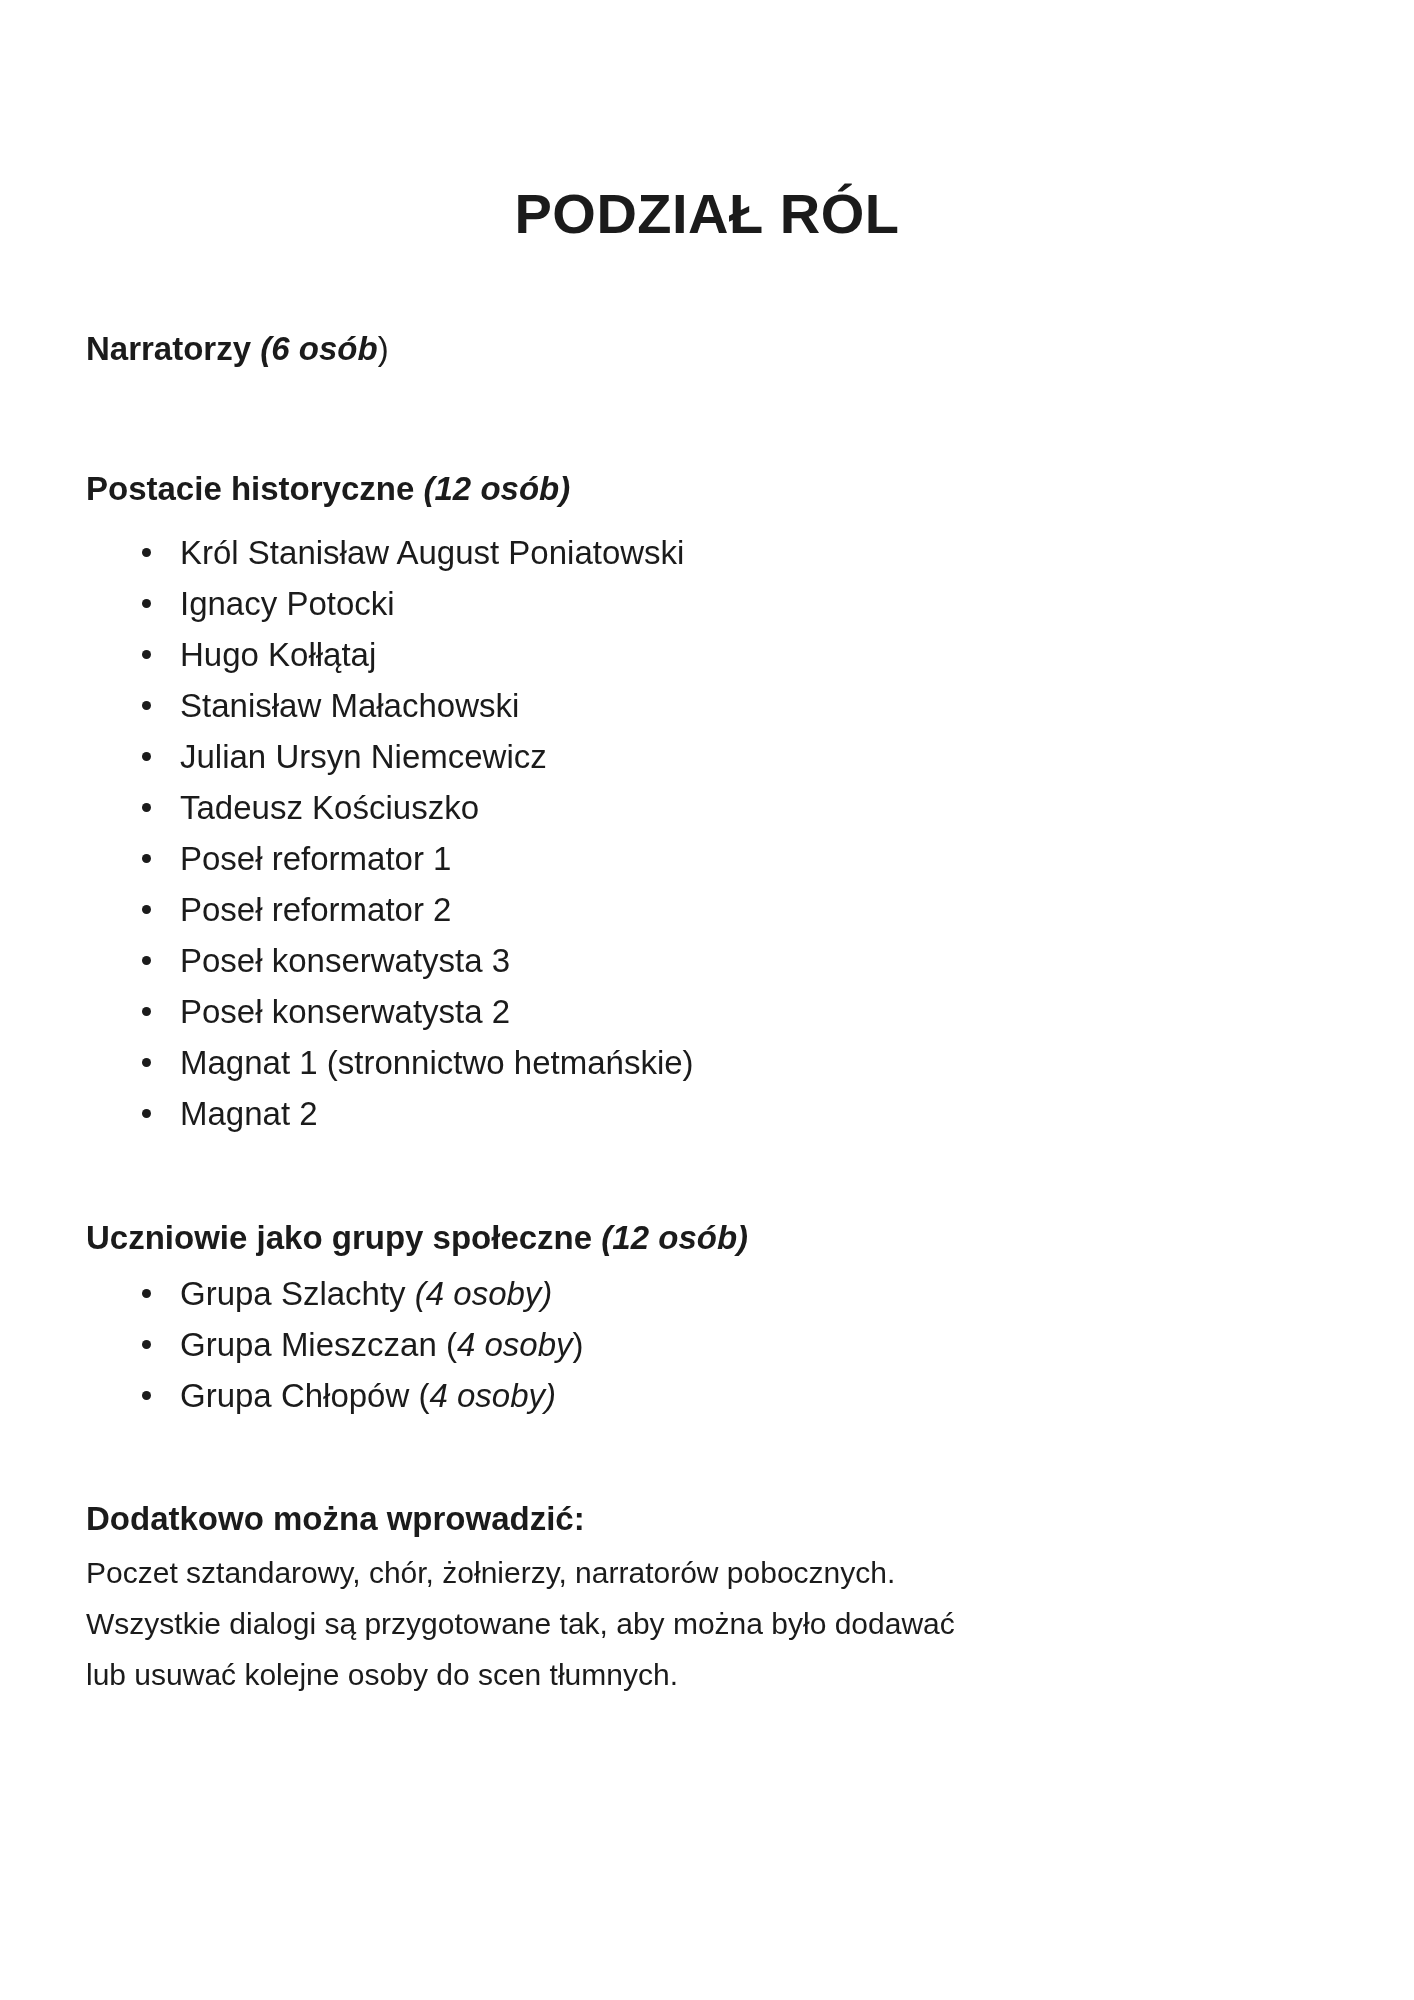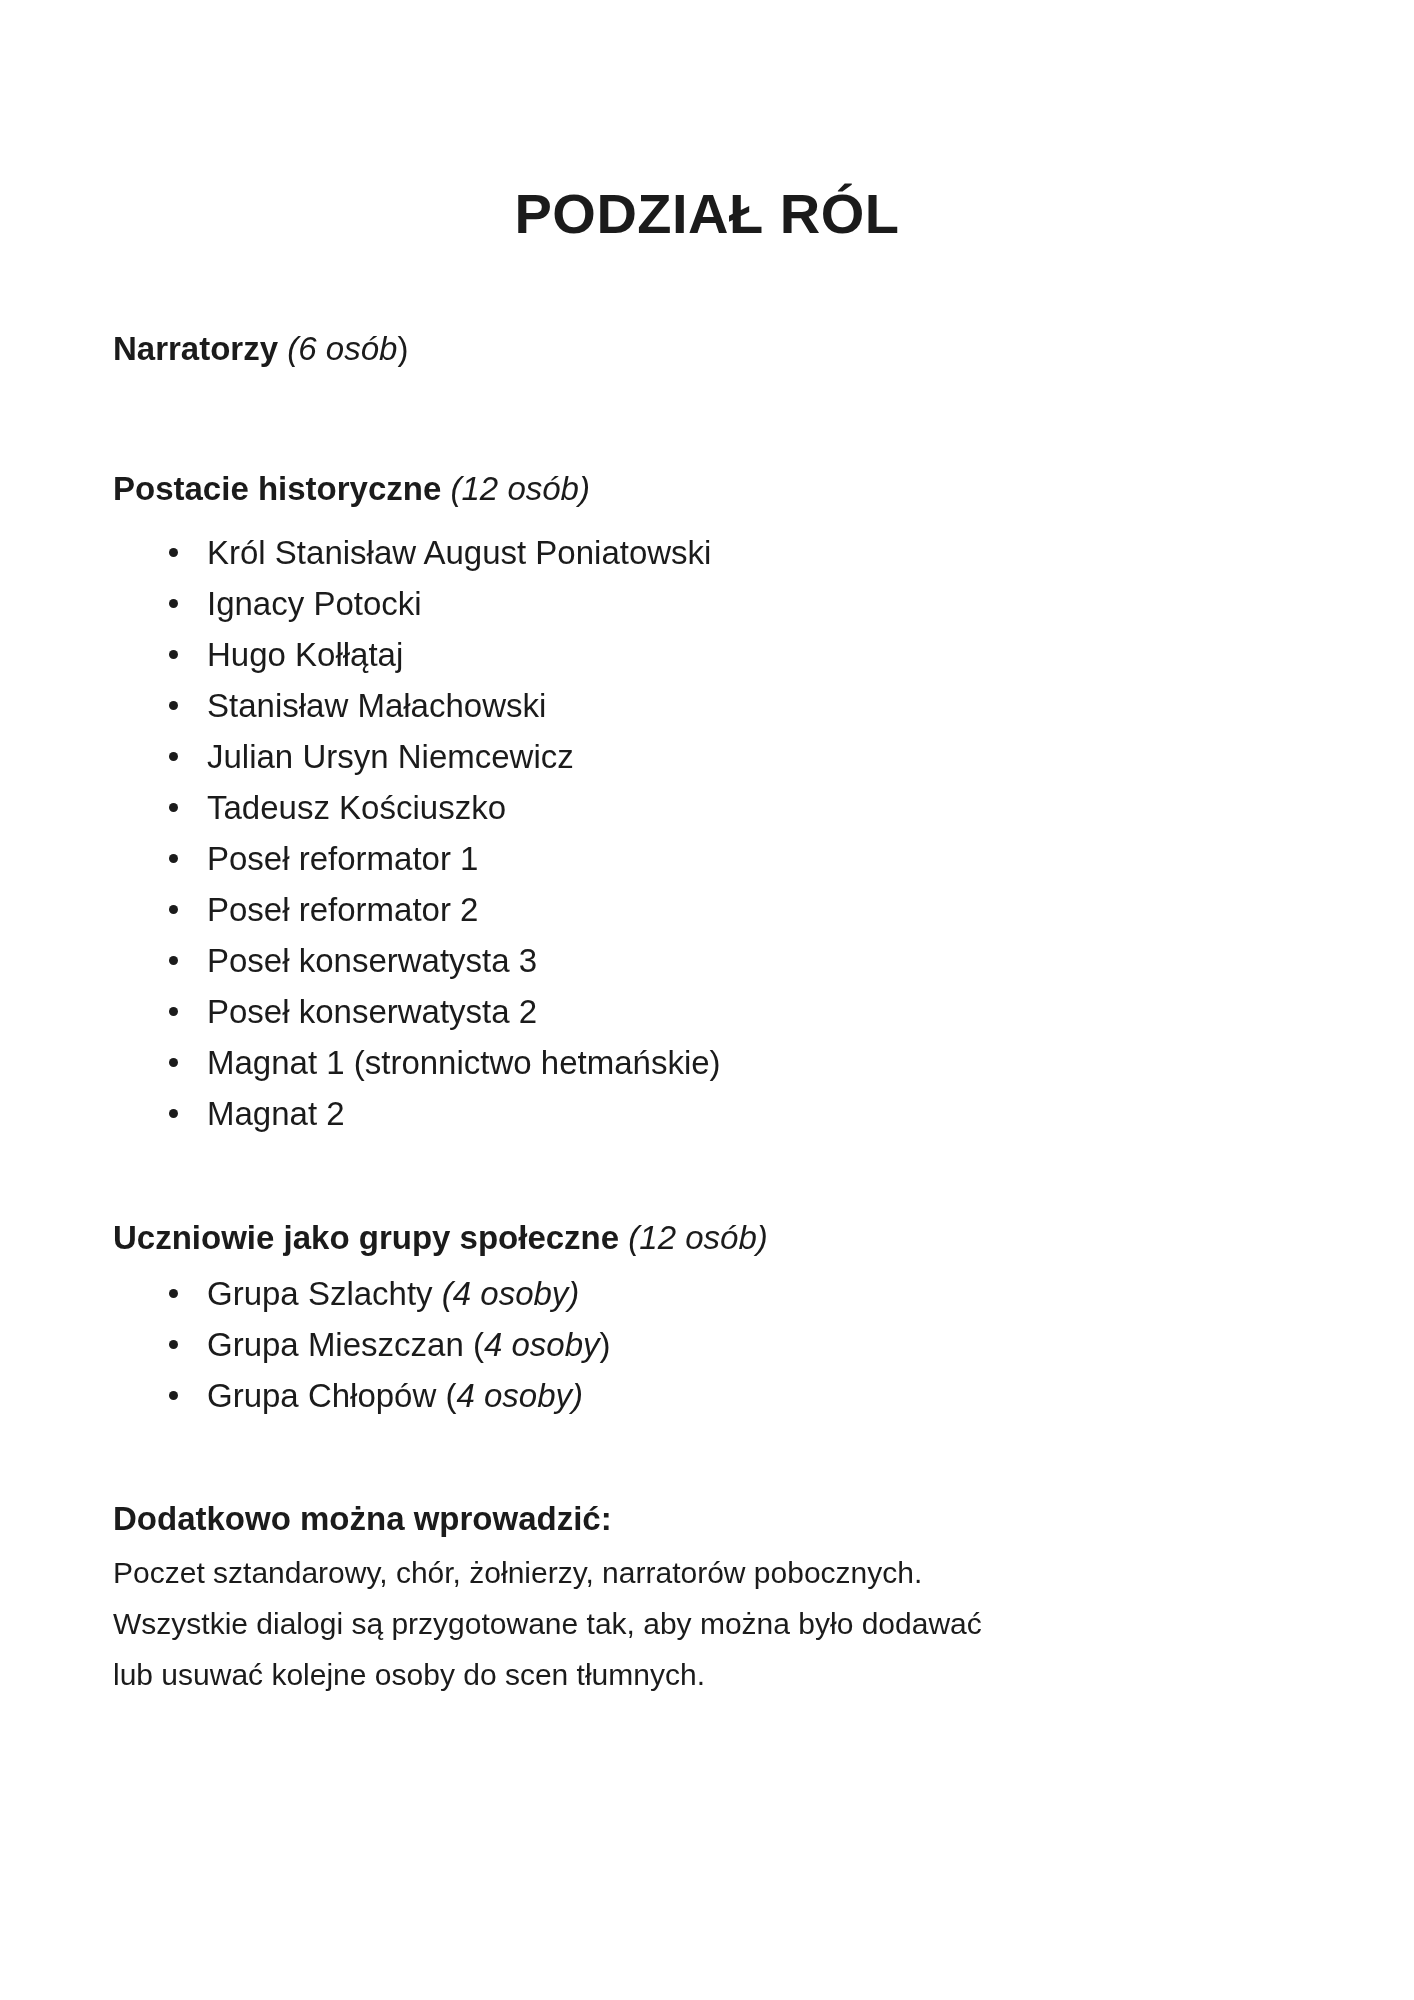--- a/index.html
+++ b/index.html
@@ -7,36 +7,36 @@
   .page {
     position: relative;
     width: 1414px;
     height: 2000px;
     background: #ffffff;
     font-family: "Liberation Sans", "DejaVu Sans", sans-serif;
     color: #1b1b1b;
     overflow: hidden;
   }
   .content {
-    padding: 0 113px;
+    padding: 0 86px;
   }
   .doc-title {
     margin-top: 180px;
     text-align: center;
     font-size: 56px;
     line-height: 68px;
     font-weight: 700;
     letter-spacing: 0.5px;
   }
   .sec {
     font-size: 33px;
     line-height: 51px;
   }
   .sec-label { font-weight: 700; }
-  .sec-count { font-style: italic; font-weight: 400; margin-left: 0.28em; }
+  .sec-count { font-style: italic; font-weight: 700; margin-left: 0.28em; }
   .sec-count-tail { font-style: normal; font-weight: 400; }
   .narrators-heading   { margin-top: 75px; }
   .historical-heading  { margin-top: 89px; }
   .groups-heading      { margin-top: 73px; }
   .additional-heading  { margin-top: 72px; font-weight: 700; }
   ul.doc-list {
     list-style: none;
     margin-top: 13px;
     font-size: 33px;
     line-height: 51px;

